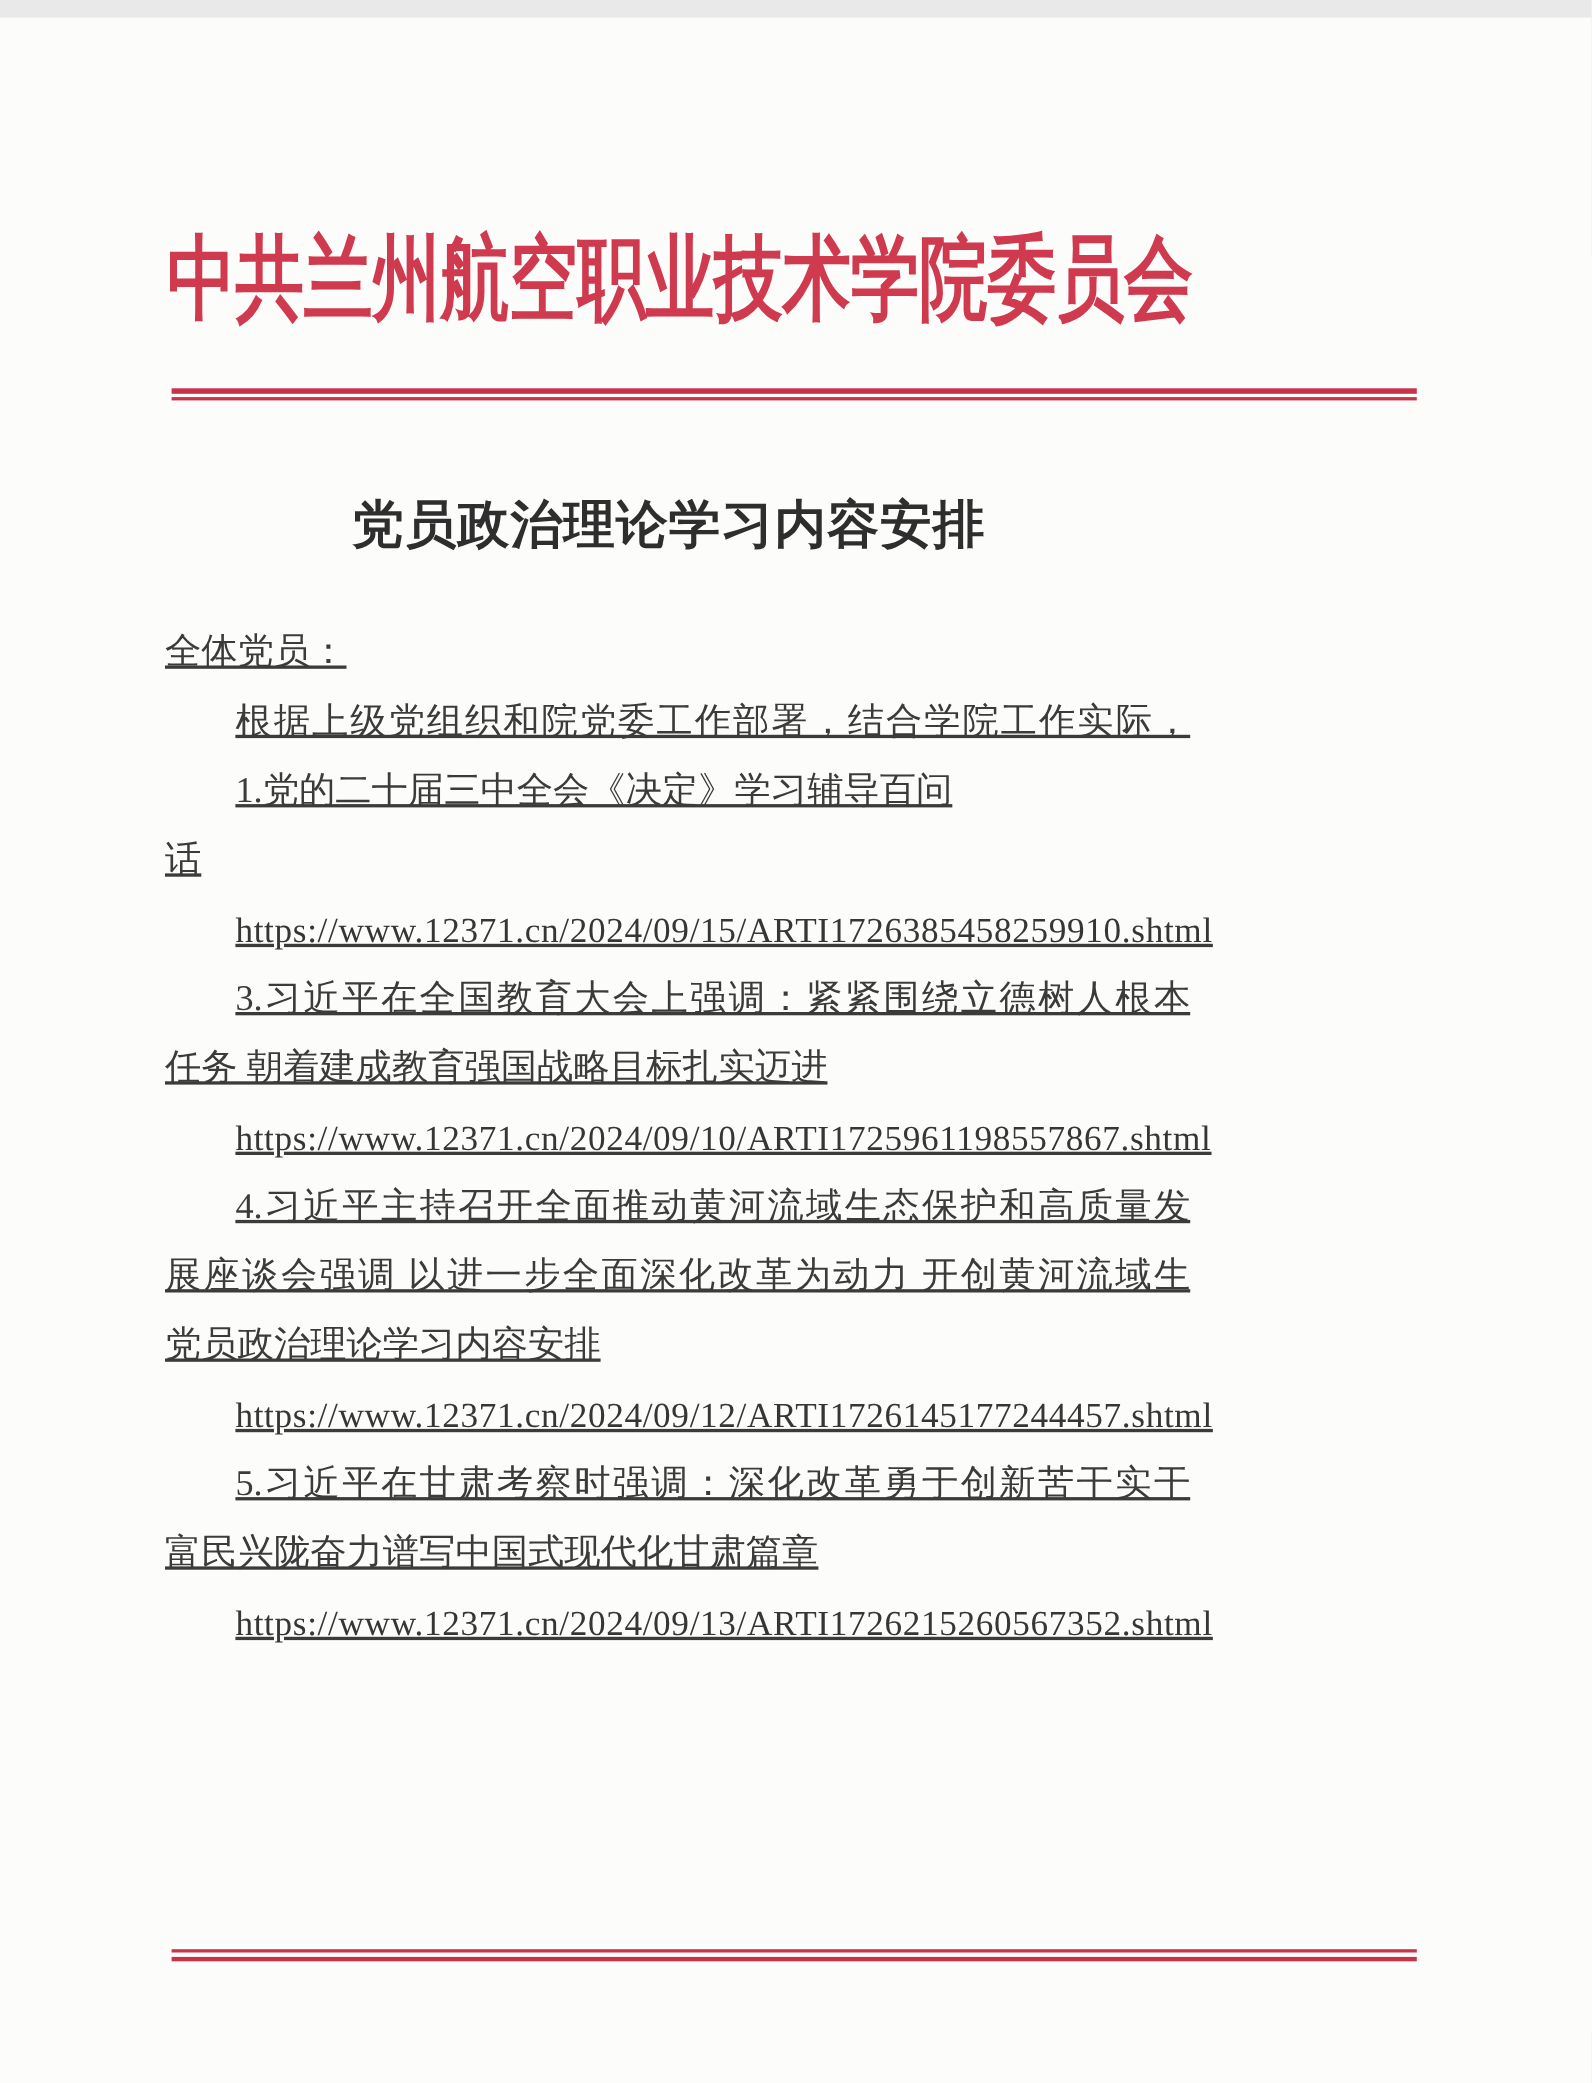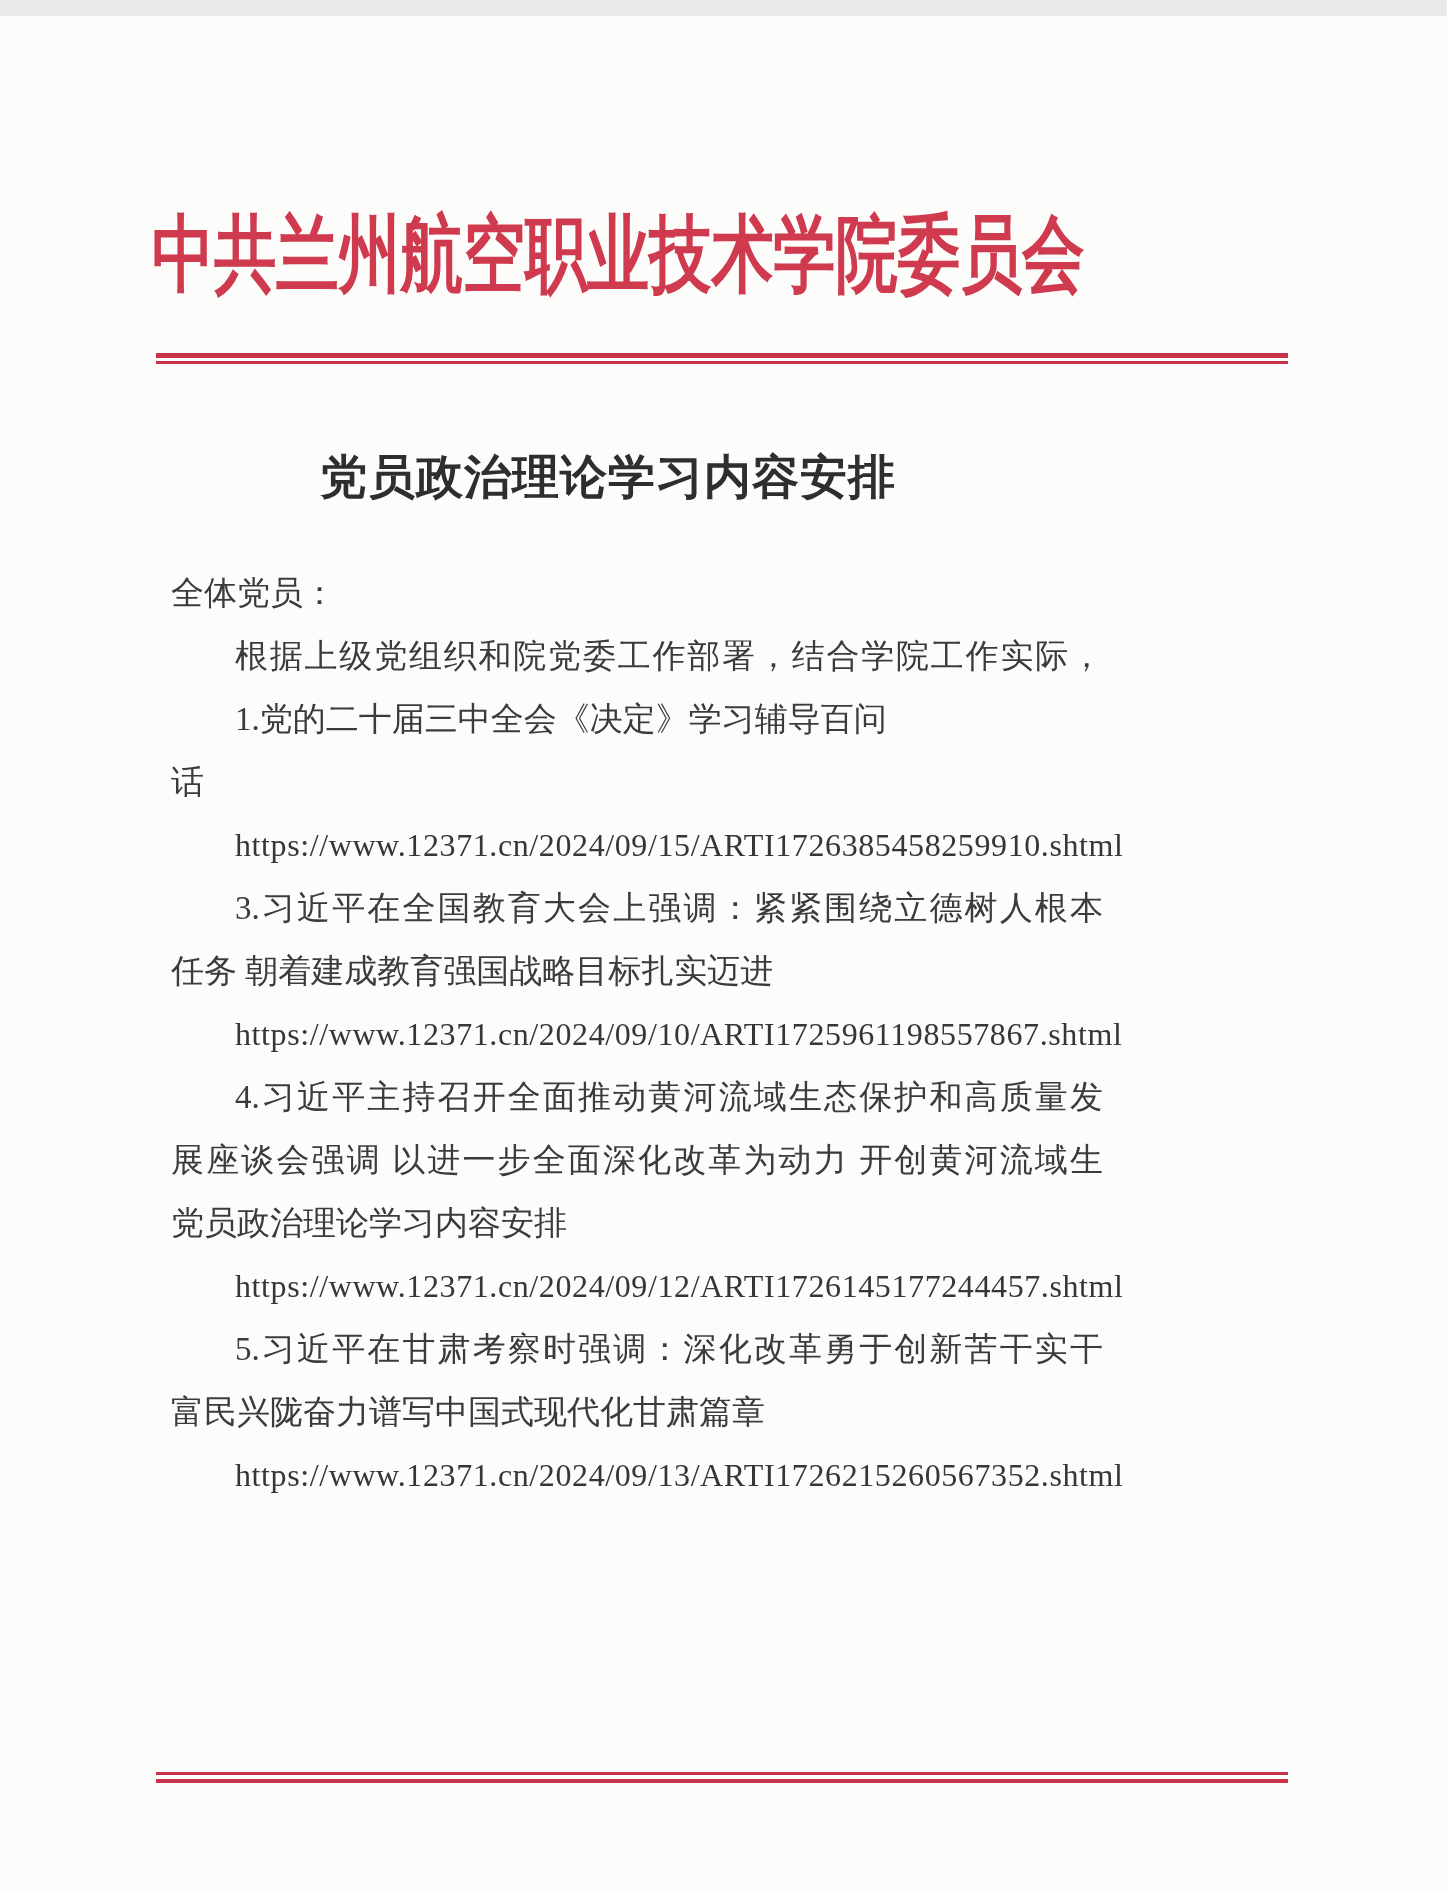--- a/index.html
+++ b/index.html
@@ -52,23 +52,24 @@
     width: 932px;
     text-align: center;
     font-size: 47px;
     font-weight: bold;
     color: #2e2e2e;
     letter-spacing: 1px;
   }
   
   .body-block {
     position: absolute;
-    left: 171px;
+    left: 150px;
     top: 546px;
     width: 932px;
+    text-decoration: underline;
   }
   .ln {
     height: 63px;
     line-height: 63px;
     font-size: 33px;
     color: #3b3b3b;
     white-space: nowrap;
   }
   .ln.indent { text-indent: 64px; }
   .ln.fill {

